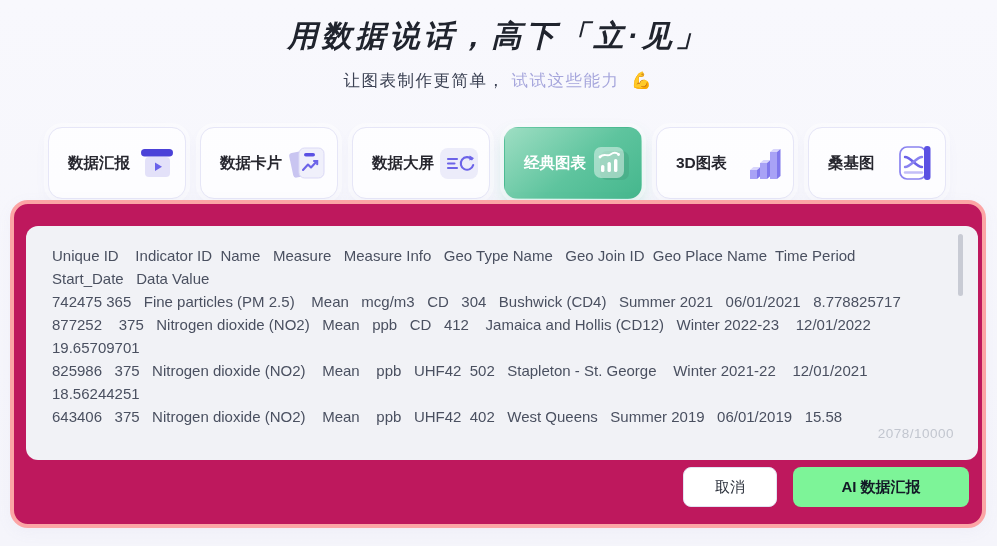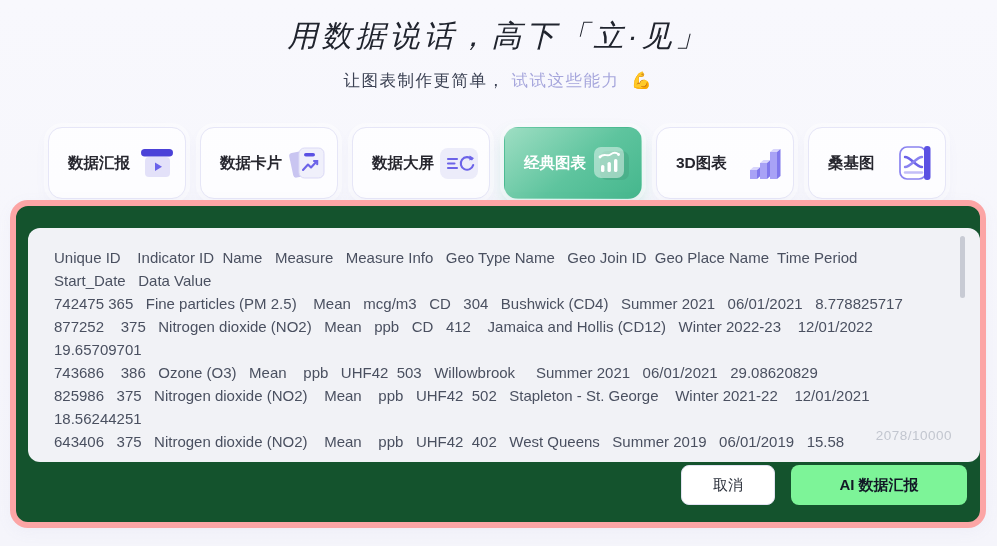--- a/index.html
+++ b/index.html
@@ -6,21 +6,21 @@
   body{
     width:997px;height:546px;
     background:linear-gradient(180deg,#f8f8fd 0%,#f5f5fb 100%);
     font-family:"Liberation Sans","DejaVu Sans",sans-serif;
     position:relative;overflow:hidden;color:#23242c;
   }
 
   
   .title{
     text-align:center;padding-top:16px;
-    font-size:30px;font-weight:400;font-style:italic;
+    font-size:30px;font-weight:700;font-style:italic;
     letter-spacing:4px;color:#20242e;
   }
   .subtitle{
     text-align:center;margin-top:13px;
     font-size:16.5px;letter-spacing:1.5px;font-weight:500;
   }
   .sub-dark{color:#3c4254;}
   .sub-light{color:#a6a6dc;}
   .sub-emoji{margin-left:6px;}
 
@@ -42,21 +42,21 @@
     background:linear-gradient(140deg,#9edec3 0%,#5ec49e 55%,#45b78d 100%);
     border-color:transparent;
     box-shadow:0 0 0 4px rgba(255,255,255,.35),0 8px 16px rgba(80,190,150,.25);
   }
   .tab.selected .tab-label{color:#ffffff;}
   .tab svg{display:block;flex:none;}
 
   
   .panel{
     position:absolute;left:10px;top:200px;width:976px;height:328px;
-    background:#14532d;border:6px solid #fca5a5;border-radius:18px;
+    background:#be185d;border:4px solid #fca5a5;border-radius:18px;
     box-shadow:0 4px 16px rgba(140,140,190,.06);box-sizing:border-box;
   }
   .editor{
     position:absolute;left:12px;top:22px;width:952px;height:234px;
     background:#f1f2f6;border-radius:12px;box-sizing:border-box;
     padding:18px 26px;overflow:hidden;cursor:text;
   }
   .editor-line{
     white-space:pre;font-size:15px;line-height:23px;color:#4a5060;
     overflow:hidden;
@@ -175,21 +175,20 @@
 </div>
 
 <div class="panel">
 
   <div class="editor">
     <div class="editor-line">Unique ID    Indicator ID  Name   Measure   Measure Info   Geo Type Name   Geo Join ID  Geo Place Name  Time Period</div>
     <div class="editor-line">Start_Date   Data Value</div>
     <div class="editor-line">742475 365   Fine particles (PM 2.5)    Mean   mcg/m3   CD   304   Bushwick (CD4)   Summer 2021   06/01/2021   8.778825717</div>
     <div class="editor-line">877252    375   Nitrogen dioxide (NO2)   Mean   ppb   CD   412    Jamaica and Hollis (CD12)   Winter 2022-23    12/01/2022</div>
     <div class="editor-line">19.65709701</div>
-    <div class="editor-line">743686    386   Ozone (O3)   Mean    ppb   UHF42  503   Willowbrook     Summer 2021   06/01/2021   29.08620829</div>
     <div class="editor-line">825986   375   Nitrogen dioxide (NO2)    Mean    ppb   UHF42  502   Stapleton - St. George    Winter 2021-22    12/01/2021</div>
     <div class="editor-line">18.56244251</div>
     <div class="editor-line">643406   375   Nitrogen dioxide (NO2)    Mean    ppb   UHF42  402   West Queens   Summer 2019   06/01/2019   15.58</div>
     <div class="scrollbar"></div>
   </div>
 
   <div class="char-counter">2078/10000</div>
 
   <div class="actions">
     <div class="btn btn-cancel">取消</div>

